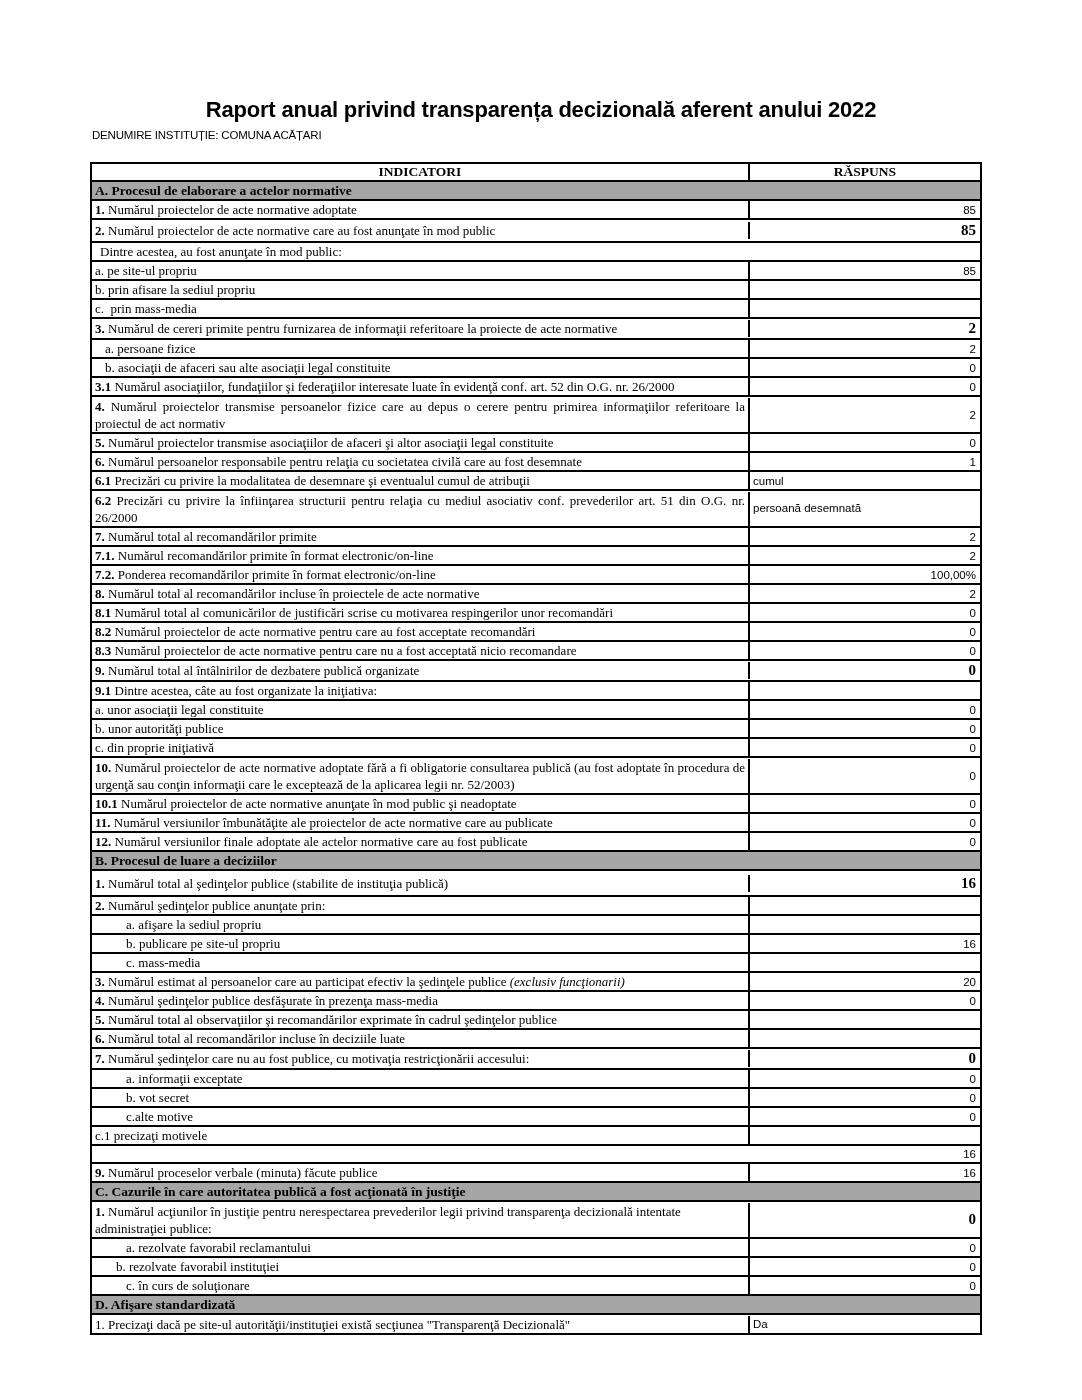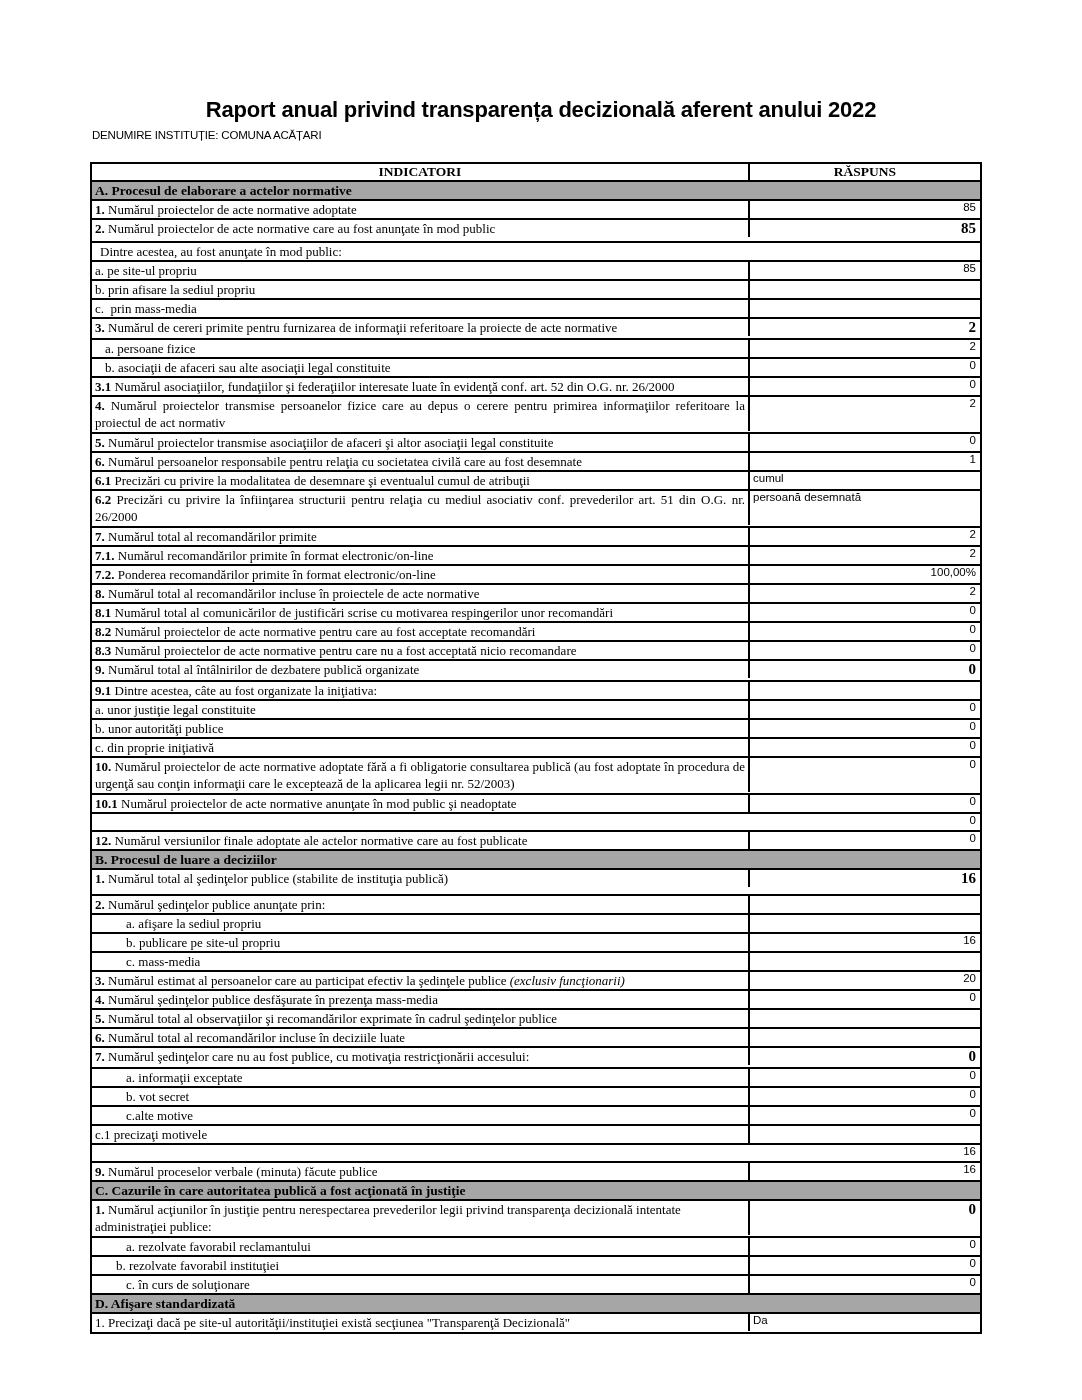--- a/index.html
+++ b/index.html
@@ -14,21 +14,21 @@
     font-weight:bold; font-size:22px; letter-spacing:-0.2px;
   }
   .institution {
     position:absolute; top:129px; left:92px;
     font-family:"Liberation Sans", sans-serif; font-size:11.5px; letter-spacing:-0.2px;
   }
   .report-table {
     position:absolute; top:162px; left:90px; width:892px;
     border:2px solid #000; background:#fff;
   }
-  .tr { display:flex; border-bottom:2px solid #000; min-height:18px; align-items:flex-start; }
+  .tr { display:flex; border-bottom:2px solid #000; min-height:18px; align-items:center; }
   .tr:last-child { border-bottom:none; }
   .td { display:flex; align-items:center; }
   .td.ind { flex:0 0 658px; border-right:2px solid #000; }
   .td.full { flex:1 1 auto; border-right:none; }
   .td.res { flex:1 1 auto; justify-content:flex-end; padding:0 4px;
             font-family:"Liberation Sans", sans-serif; font-size:11.5px; }
   .td.res.v-left   { justify-content:flex-start; padding-left:3px; }
   .td.res.v-bold   { font-family:"Liberation Serif", serif; font-weight:bold; font-size:15px; }
   .td.res.v-bottom { align-items:flex-end; padding-bottom:1px; }
   .txt { width:100%; font-size:13px; line-height:17px; padding:0 3px;
@@ -196,21 +196,21 @@
         <div class="td res v-bold">0</div>
       </div>
       <div class="tr">
         <div class="td ind">
           <div class="txt"><span class="num">9.1</span><span> Dintre acestea, câte au fost organizate la iniţiativa:</span></div>
         </div>
         <div class="td res"></div>
       </div>
       <div class="tr">
         <div class="td ind">
-          <div class="txt"><span>a. unor justiţie legal constituite</span></div>
+          <div class="txt"><span>a. unor asociaţii legal constituite</span></div>
         </div>
         <div class="td res">0</div>
       </div>
       <div class="tr">
         <div class="td ind">
           <div class="txt"><span>b. unor autorităţi publice</span></div>
         </div>
         <div class="td res">0</div>
       </div>
       <div class="tr">
@@ -225,20 +225,23 @@
         </div>
         <div class="td res">0</div>
       </div>
       <div class="tr">
         <div class="td ind">
           <div class="txt"><span class="num">10.1</span><span> Numărul proiectelor de acte normative anunţate în mod public şi neadoptate</span></div>
         </div>
         <div class="td res">0</div>
       </div>
       <div class="tr">
+        <div class="td ind">
+          <div class="txt"><span class="num">11.</span><span> Numărul versiunilor îmbunătăţite ale proiectelor de acte normative care au publicate</span></div>
+        </div>
         <div class="td res">0</div>
       </div>
       <div class="tr">
         <div class="td ind">
           <div class="txt"><span class="num">12.</span><span> Numărul versiunilor finale adoptate ale actelor normative care au fost publicate</span></div>
         </div>
         <div class="td res">0</div>
       </div>
       <div class="tr section">
         <div class="td full">

